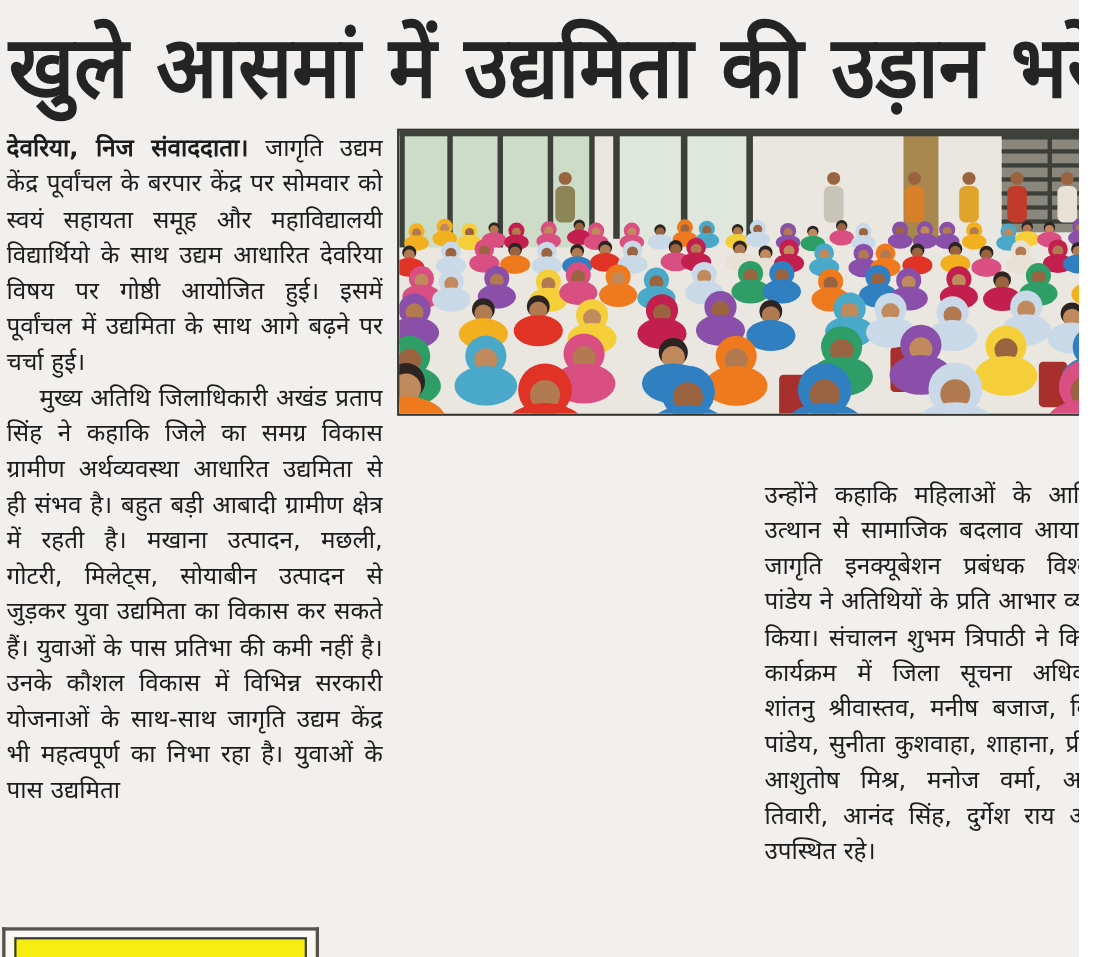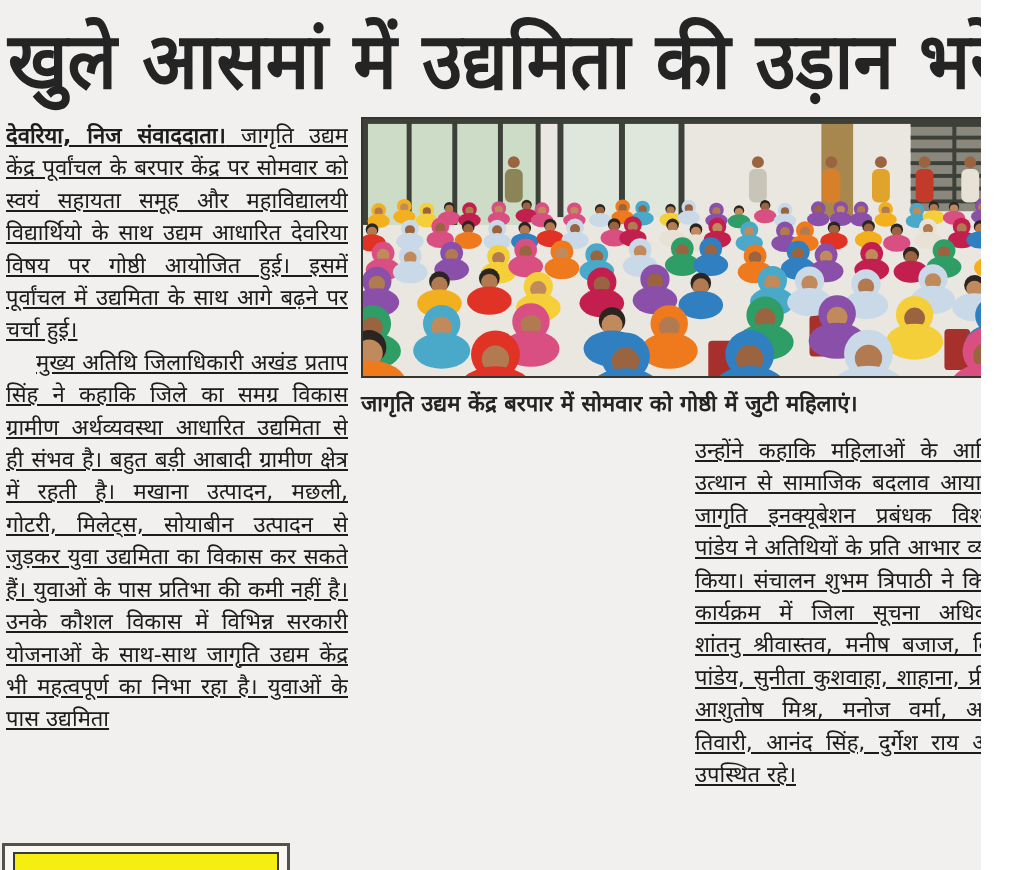--- a/index.html
+++ b/index.html
@@ -15,21 +15,21 @@
     font-family:"DejaVu Sans",sans-serif;
     font-weight:700;
     fill:#242424;
   }
   
   .col{
     position:absolute;color:#1c1c1c;
     font-size:22px;line-height:32.4px;text-align:justify;
     overflow:hidden;
   }
-  .col p{margin:0;text-decoration:underline;}
+  .col p{margin:0;}
   .col p + p{text-indent:30px;}
   .dateline{font-weight:700;}
   #col-left{left:6px;top:120px;width:342px;height:724px;}
   #col-mid{left:357px;top:435px;width:321px;height:428px;}
   #col-right{left:683px;top:435px;width:317px;height:428px;margin-left:12px;}
   
   .photo-fig{
     position:absolute;left:361px;top:117px;width:639px;height:261px;
     border:2px solid #35352f;box-sizing:border-box;background:#e9e7e0;
   }
@@ -378,21 +378,20 @@
         <ellipse cx="389.7750771604939" cy="275.798225308642" rx="37.5" ry="24" fill="#2f7fc1"></ellipse>
         <circle cx="509.4578703703704" cy="239.42804783950618" r="24.599999999999998" fill="#c9d9e8"></circle>
         <circle cx="509.4578703703704" cy="243.92804783950618" r="13.8" fill="#b27a50"></circle>
         <ellipse cx="509.4578703703704" cy="275.4280478395062" rx="37.5" ry="24" fill="#c9d9e8"></ellipse>
         <circle cx="628.9138117283951" cy="237.08333333333334" r="24.599999999999998" fill="#d94f82"></circle>
         <circle cx="628.9138117283951" cy="241.58333333333334" r="13.8" fill="#9a6440"></circle>
         <ellipse cx="628.9138117283951" cy="273.08333333333337" rx="37.5" ry="24" fill="#d94f82"></ellipse>
       </svg>
   </figure>
 
-  <div class="caption">जागृति उद्यम केंद्र बरपार में सोमवार को गोष्ठी में जुटी महिलाएं।</div>
 
   <div class="col" id="col-mid">
   </div>
 
   <div class="col" id="col-right">
     <p>उन्होंने कहाकि महिलाओं के आर्थिक उत्थान से सामाजिक बदलाव आया है। जागृति इनक्यूबेशन प्रबंधक विश्वास पांडेय ने अतिथियों के प्रति आभार व्यक्त किया। संचालन शुभम त्रिपाठी ने किया। कार्यक्रम में जिला सूचना अधिकारी शांतनु श्रीवास्तव, मनीष बजाज, विभा पांडेय, सुनीता कुशवाहा, शाहाना, प्रीति, आशुतोष मिश्र, मनोज वर्मा, अजय तिवारी, आनंद सिंह, दुर्गेश राय आदि उपस्थित रहे।</p>
   </div>
 
   <div class="ad-box">
     <div class="ad-inner" id="ad-inner" style="background: rgb(246, 238, 16);"></div>

